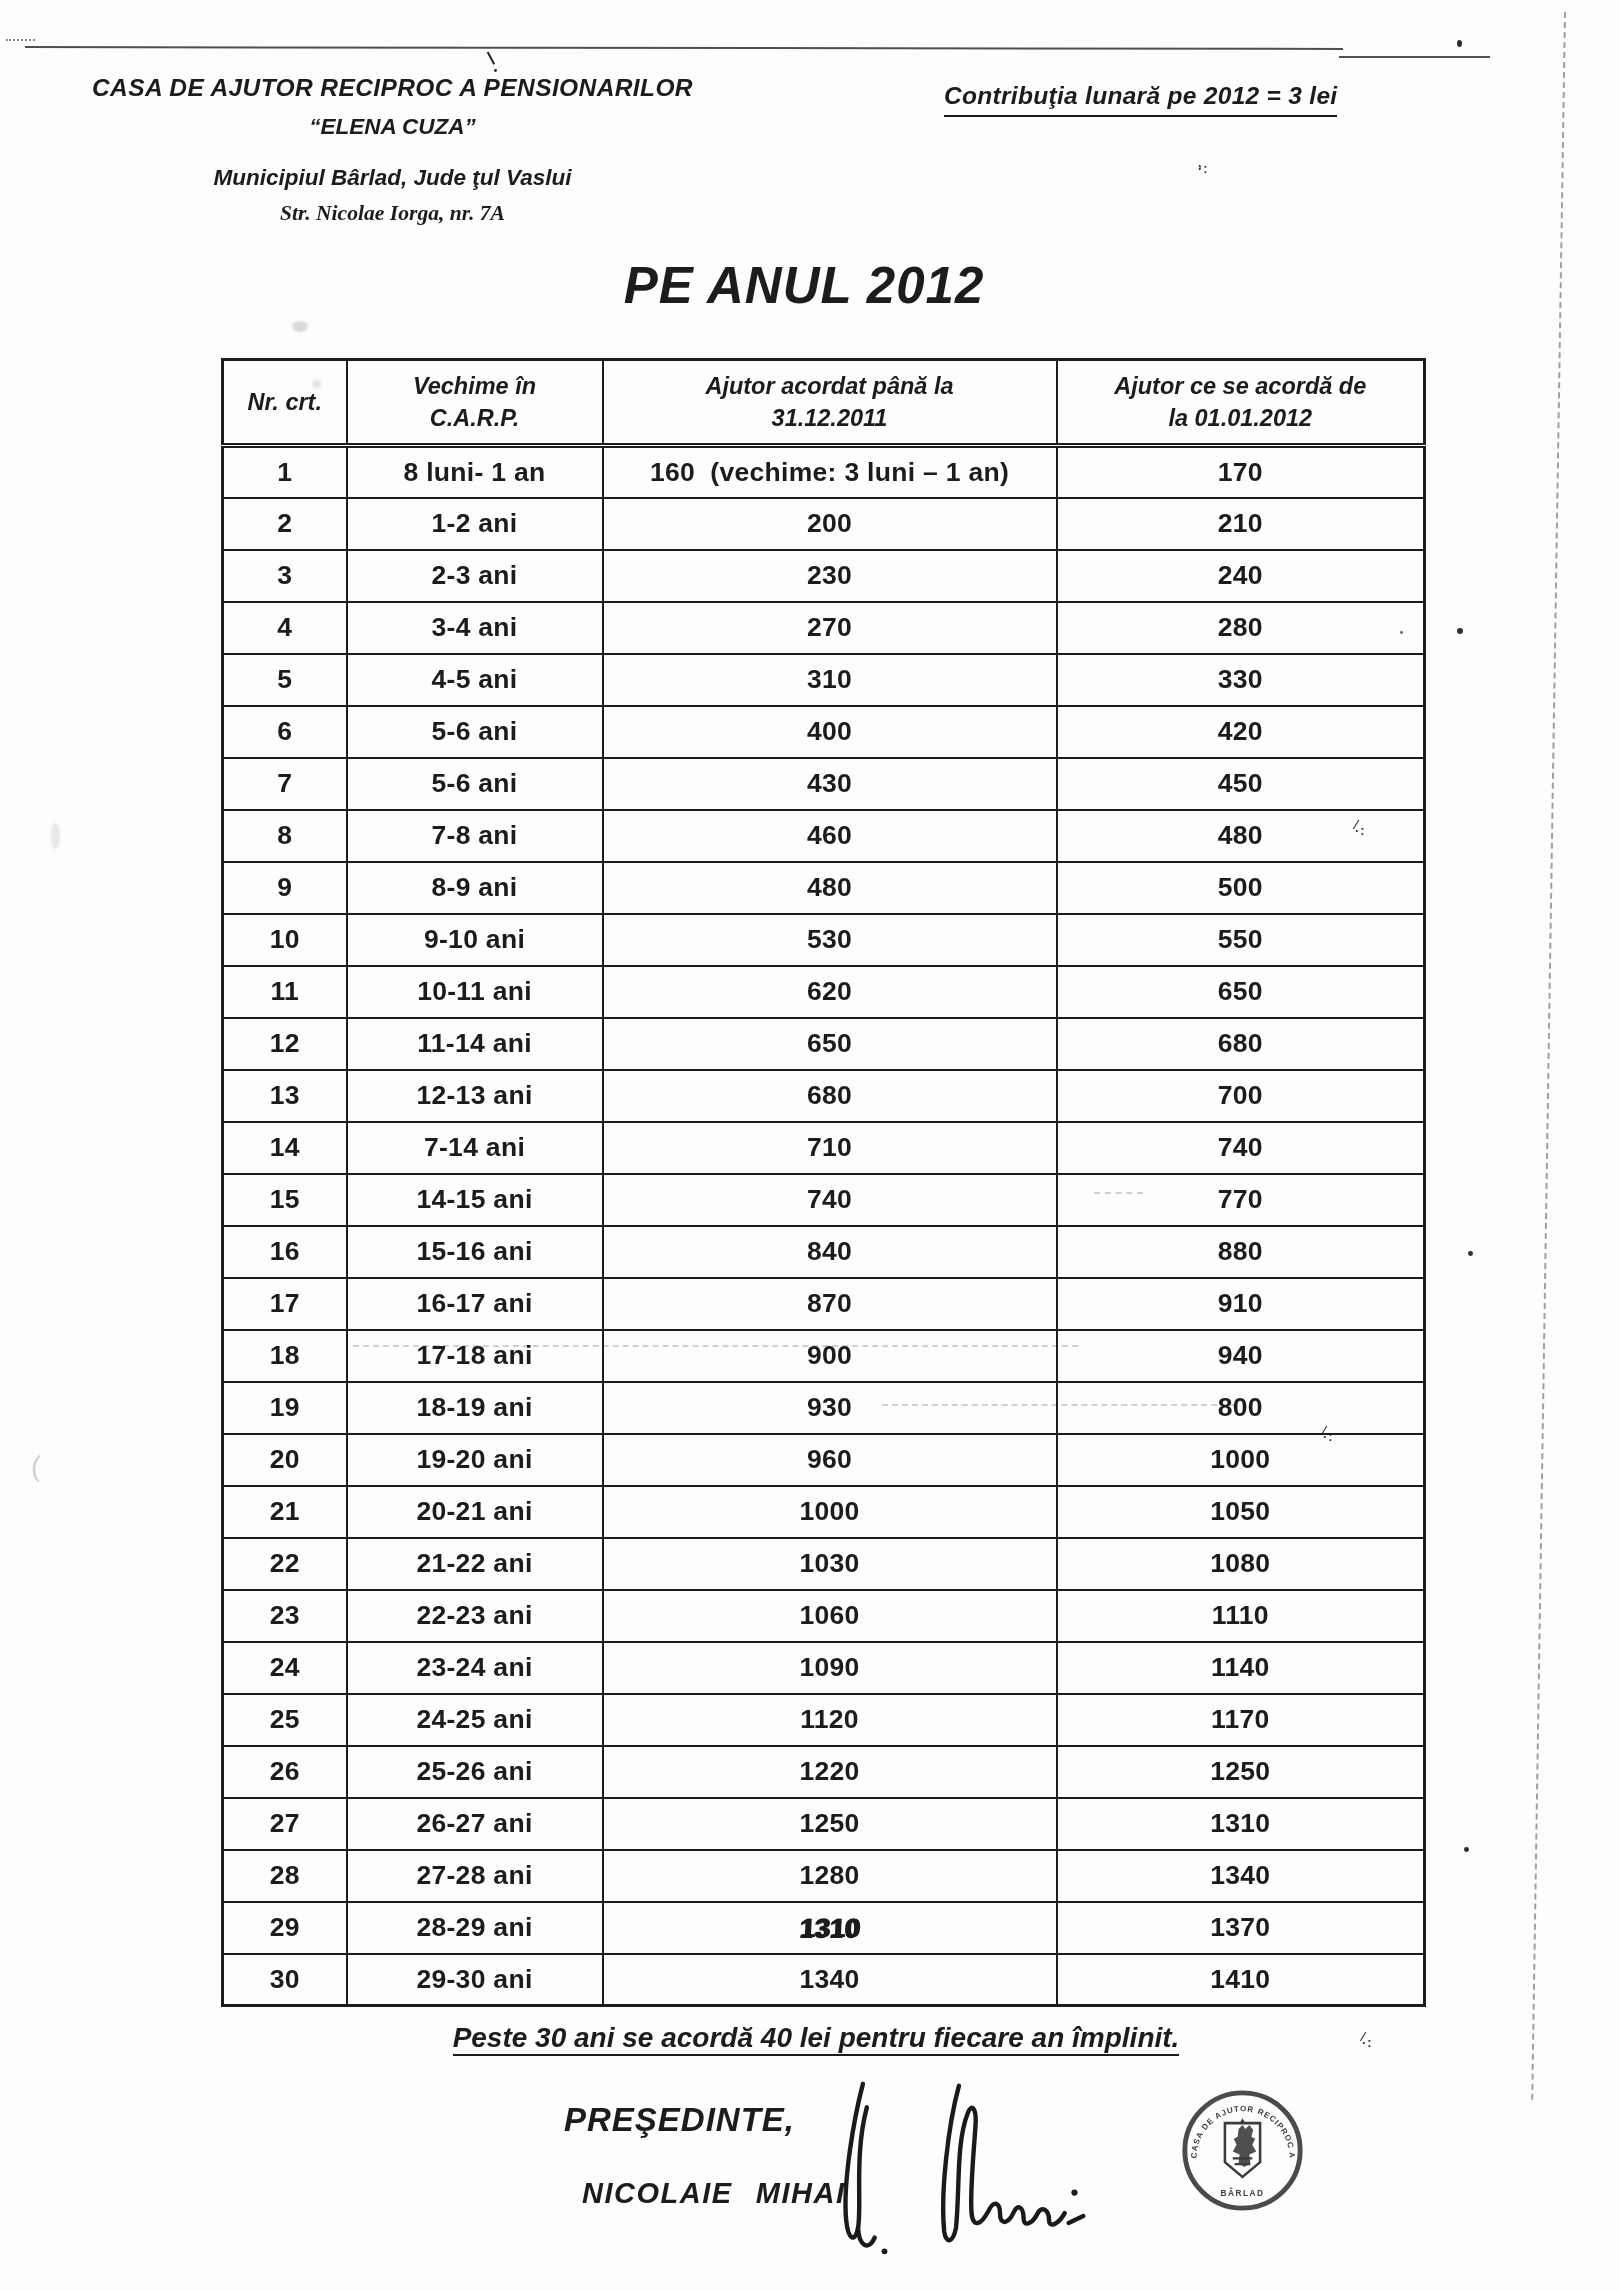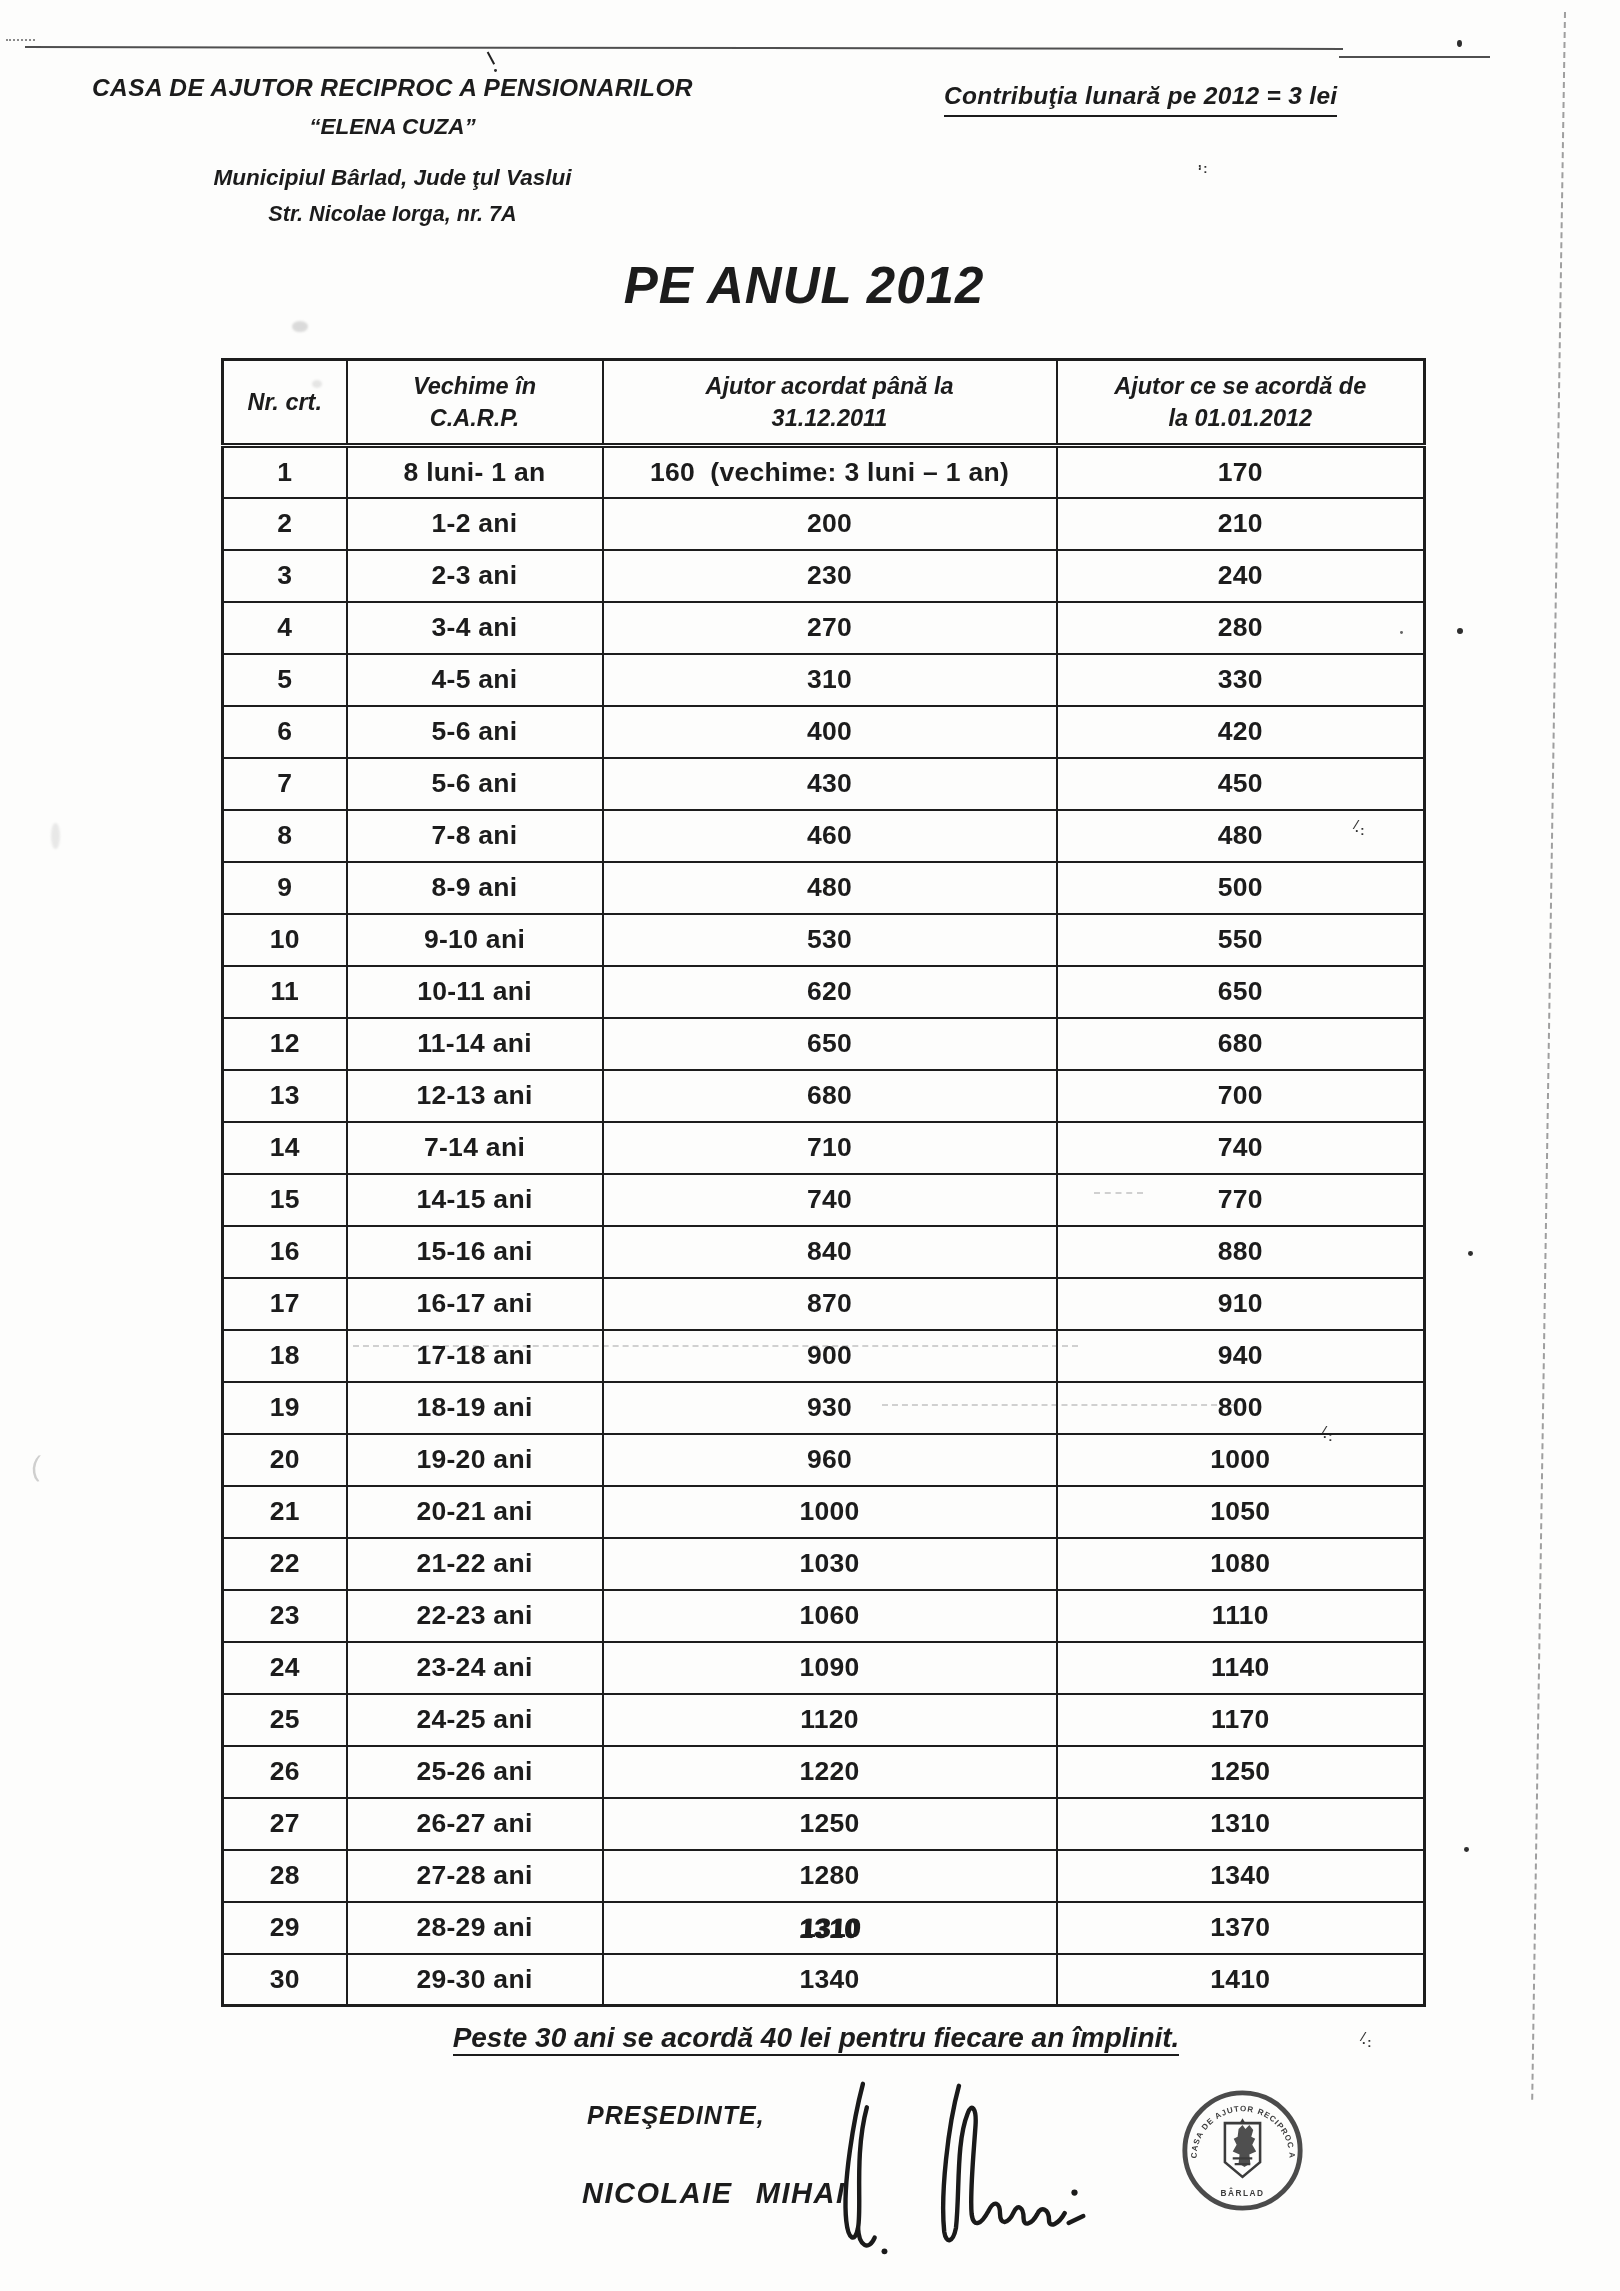--- a/index.html
+++ b/index.html
@@ -16,39 +16,39 @@
   .smear{position:absolute;border-top:2.9px dashed #c9c9c9;opacity:.85;}
   .scribble{position:absolute;width:13.7px;border-top:2.9px solid #222;transform:rotate(62deg);}
   .faint-paren{position:absolute;color:#aaa;font-size:27.4px;font-style:italic;opacity:.55;transform:rotate(-8deg);}
   .tridot{position:absolute;color:#333;font-size:12.7px;font-weight:bold;letter-spacing:1px;line-height:5.9px;}
 
   
   .org{position:absolute;left:59px;top:74px;width:667px;text-align:center;font-style:italic;font-weight:bold;}
   .org .l1{font-size:24.5px;letter-spacing:0.4px;}
   .org .l2{font-size:22.5px;margin-top:11.8px;}
   .org .l3{font-size:22.5px;margin-top:25px;}
-  .org .l4{font-size:21.6px;margin-top:9.8px;}
+  .org .l4{font-size:21.6px;margin-top:9.8px;font-family:Liberation Serif, serif;}
   .contrib{position:absolute;left:944px;top:82px;font-size:24.5px;font-weight:bold;font-style:italic;border-bottom:2.9px solid #1c1c1c;padding-bottom:4.9px;letter-spacing:0.3px;}
 
   .title1{position:absolute;left:363px;top:215px;width:882px;text-align:center;font-size:40px;font-weight:bold;font-style:italic;white-space:pre;letter-spacing:0.5px;}
   .title2{position:absolute;left:363px;top:256px;width:882px;text-align:center;font-size:51px;font-weight:bold;font-style:italic;letter-spacing:1px;}
 
   
   table.grid{position:absolute;left:221px;top:358px;width:1202px;border-collapse:collapse;table-layout:fixed;border:3.9px solid #1d1d1d;}
   table.grid th,table.grid td{border:2.9px solid #1d1d1d;text-align:center;vertical-align:middle;padding:0;}
   table.grid thead th{height:82px;font-size:23.5px;font-style:italic;font-weight:bold;border-bottom:5.9px double #1d1d1d;line-height:32px;}
   table.grid tbody tr{height:52px;}
   table.grid td{font-size:26.5px;font-weight:bold;white-space:pre;letter-spacing:0.3px;}
   table.grid tbody tr:nth-child(29) td:nth-child(3){text-shadow:1.5px 0 #1d1d1d,-1px 0.5px #1d1d1d;transform:skewX(-3deg);}
   .hl{display:block;}
 
   
   .note{position:absolute;left:284px;top:2022px;width:1064px;text-align:center;font-size:28px;font-weight:bold;font-style:italic;}
   .note span{border-bottom:2.9px solid #1c1c1c;padding-bottom:1px;}
-  .role{position:absolute;left:564px;top:2101px;font-size:25px;font-weight:bold;font-style:italic;letter-spacing:1px;margin-left:23px;}
+  .role{position:absolute;left:564px;top:2101px;font-size:33px;font-weight:bold;font-style:italic;letter-spacing:1px;}
   .name{position:absolute;left:546px;top:2177px;font-size:29px;font-weight:bold;font-style:italic;letter-spacing:1.5px;word-spacing:13.7px;margin-left:36px;}
   .sig{position:absolute;left:812px;top:2074px;}
   .stamp{position:absolute;left:1178px;top:2086px;}
 </style>
 </head>
 <body>
 
 <div class="page">
 
   <div class="top-corner-dashes"></div>

